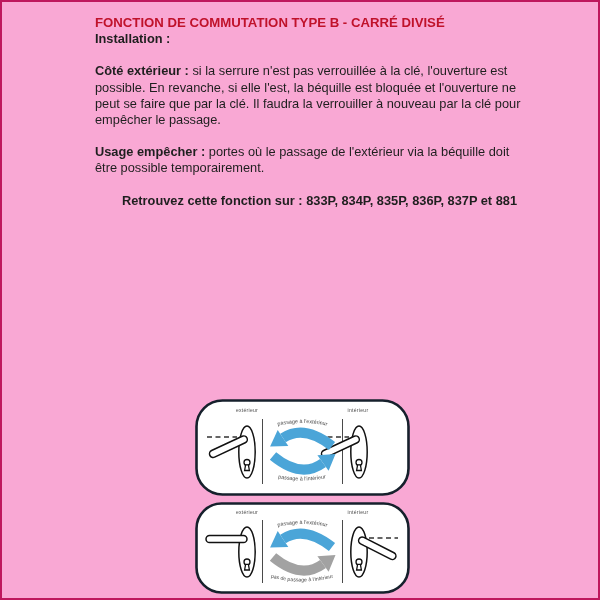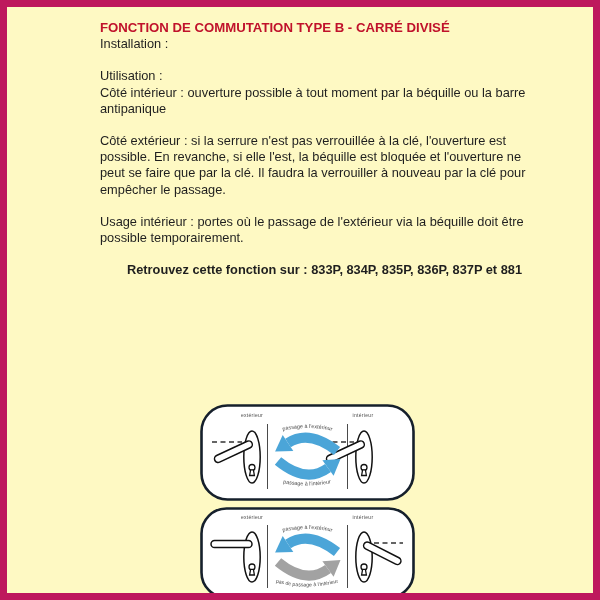--- a/index.html
+++ b/index.html
@@ -1,57 +1,53 @@
 <!DOCTYPE html>
 <html><head>
 <meta charset="utf-8">
 <style>
   * { margin:0; padding:0; box-sizing:border-box; }
   html,body { background:#ffffff; }
   body { width:600px; height:600px; font-family:"Liberation Sans", sans-serif; }
   .page {
     position:relative; width:600px; height:600px;
-    background:#fef9c3; border:7px solid #be185d; overflow:hidden;
+    background:#f9a8d4; border:2px solid #be185d; overflow:hidden;
   }
   .content {
     position:absolute; left:93px; top:13px; width:430px;
     color:#1f1f1f; font-size:12.8px; line-height:16.2px;
   }
   .title { color:#c0122b; font-weight:bold; font-size:13.2px; }
   .block { margin-bottom:16px; }
-  .lead { font-weight:normal; }
+  .lead { font-weight:bold; }
   .bold-line { font-weight:bold;padding-left:27px; }
   .diagrams {
     position:absolute; left:0; top:397px; width:600px;
     display:flex; flex-direction:column; align-items:center; gap:6px;
   }
   svg text { font-family:"Liberation Sans", sans-serif; fill:#4b4b4b; }
 </style>
 </head>
 <body>
 
 <div class="page">
   <div class="content">
 
     <div class="block">
       <div class="title">FONCTION DE COMMUTATION TYPE B - CARRÉ DIVISÉ</div>
       <div><span class="lead">Installation :</span></div>
     </div>
 
-    <div class="block">
-      <div><span class="lead">Utilisation :</span></div>
-      <div><span class="lead">Côté intérieur :</span><span> ouverture possible à tout moment par la béquille ou la barre antipanique</span></div>
-    </div>
 
     <div class="block">
       <span class="lead">Côté extérieur :</span><span> si la serrure n'est pas verrouillée à la clé, l'ouverture est possible. En revanche, si elle l'est, la béquille est bloquée et l'ouverture ne peut se faire que par la clé. Il faudra la verrouiller à nouveau par la clé pour empêcher le passage.</span>
     </div>
 
     <div class="block">
-      <span class="lead">Usage intérieur :</span><span> portes où le passage de l'extérieur via la béquille doit être possible temporairement.</span>
+      <span class="lead">Usage empêcher :</span><span> portes où le passage de l'extérieur via la béquille doit être possible temporairement.</span>
     </div>
 
 
     <div class="block bold-line">Retrouvez cette fonction sur : 833P, 834P, 835P, 836P, 837P et 881</div>
   </div>
 
   <div class="diagrams">
 
     <svg width="215" height="97" viewBox="0 0 215 97">
       <defs>

